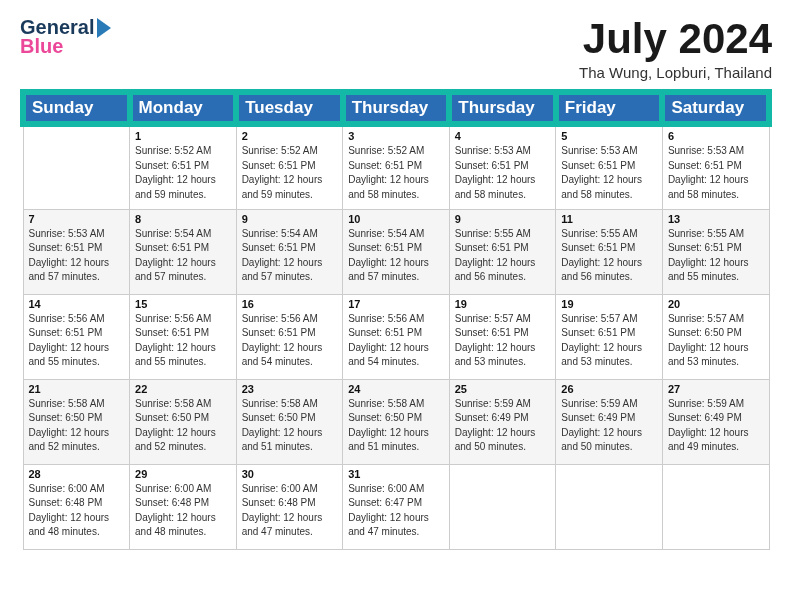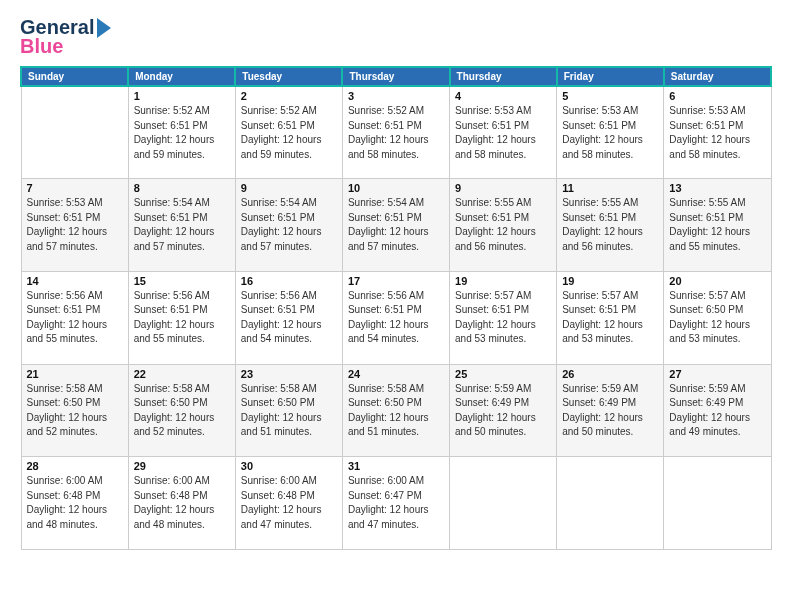--- a/index.html
+++ b/index.html
@@ -50,23 +50,23 @@
       width: 100%;
       border-collapse: collapse;
       flex: 1;
       font-size: 9.5px;
     }
     .calendar-table th {
       background-color: #2a6db5;
       color: #fff;
       text-align: left;
       padding: 3px 6px;
-      font-size: 10px;
+      font-size: 17px;
       font-weight: bold;
-      border: 2px solid #14b8a6;
+      border: 6px solid #14b8a6;
     }
     .calendar-table td {
       border: 1px solid #ccc;
       vertical-align: top;
       padding: 3px 5px;
       width: calc(100% / 7);
       height: 82px;
     }
     .day-number {
       font-weight: bold;
@@ -93,20 +93,24 @@
 </head>
 <body>
 
 <div class="page">
   <div class="header">
     <div class="logo">
       <div class="logo-wrapper">
         <span style="font-size:20px;font-weight:bold;color:#1a3a5c;">General</span><span style="display:inline-block;width:0;height:0;border-top:10px solid transparent;border-bottom:10px solid transparent;border-left:14px solid #2a7ab8;margin-left:3px;vertical-align:middle;margin-top:-3px;"></span>
       </div>
       <span style="font-size:20px;font-weight:bold;color:#ec4899;margin-top:-4px;">Blue</span>
+    </div>
+    <div class="title-block">
+      <div class="month-title">July 2024</div>
+      <div class="location">Tha Wung, Lopburi, Thailand</div>
     </div>
   </div>
 
   <table class="calendar-table">
     <thead>
       <tr>
       <th>Sunday</th>
           <th>Monday</th>
           <th>Tuesday</th>
           <th>Thursday</th>

